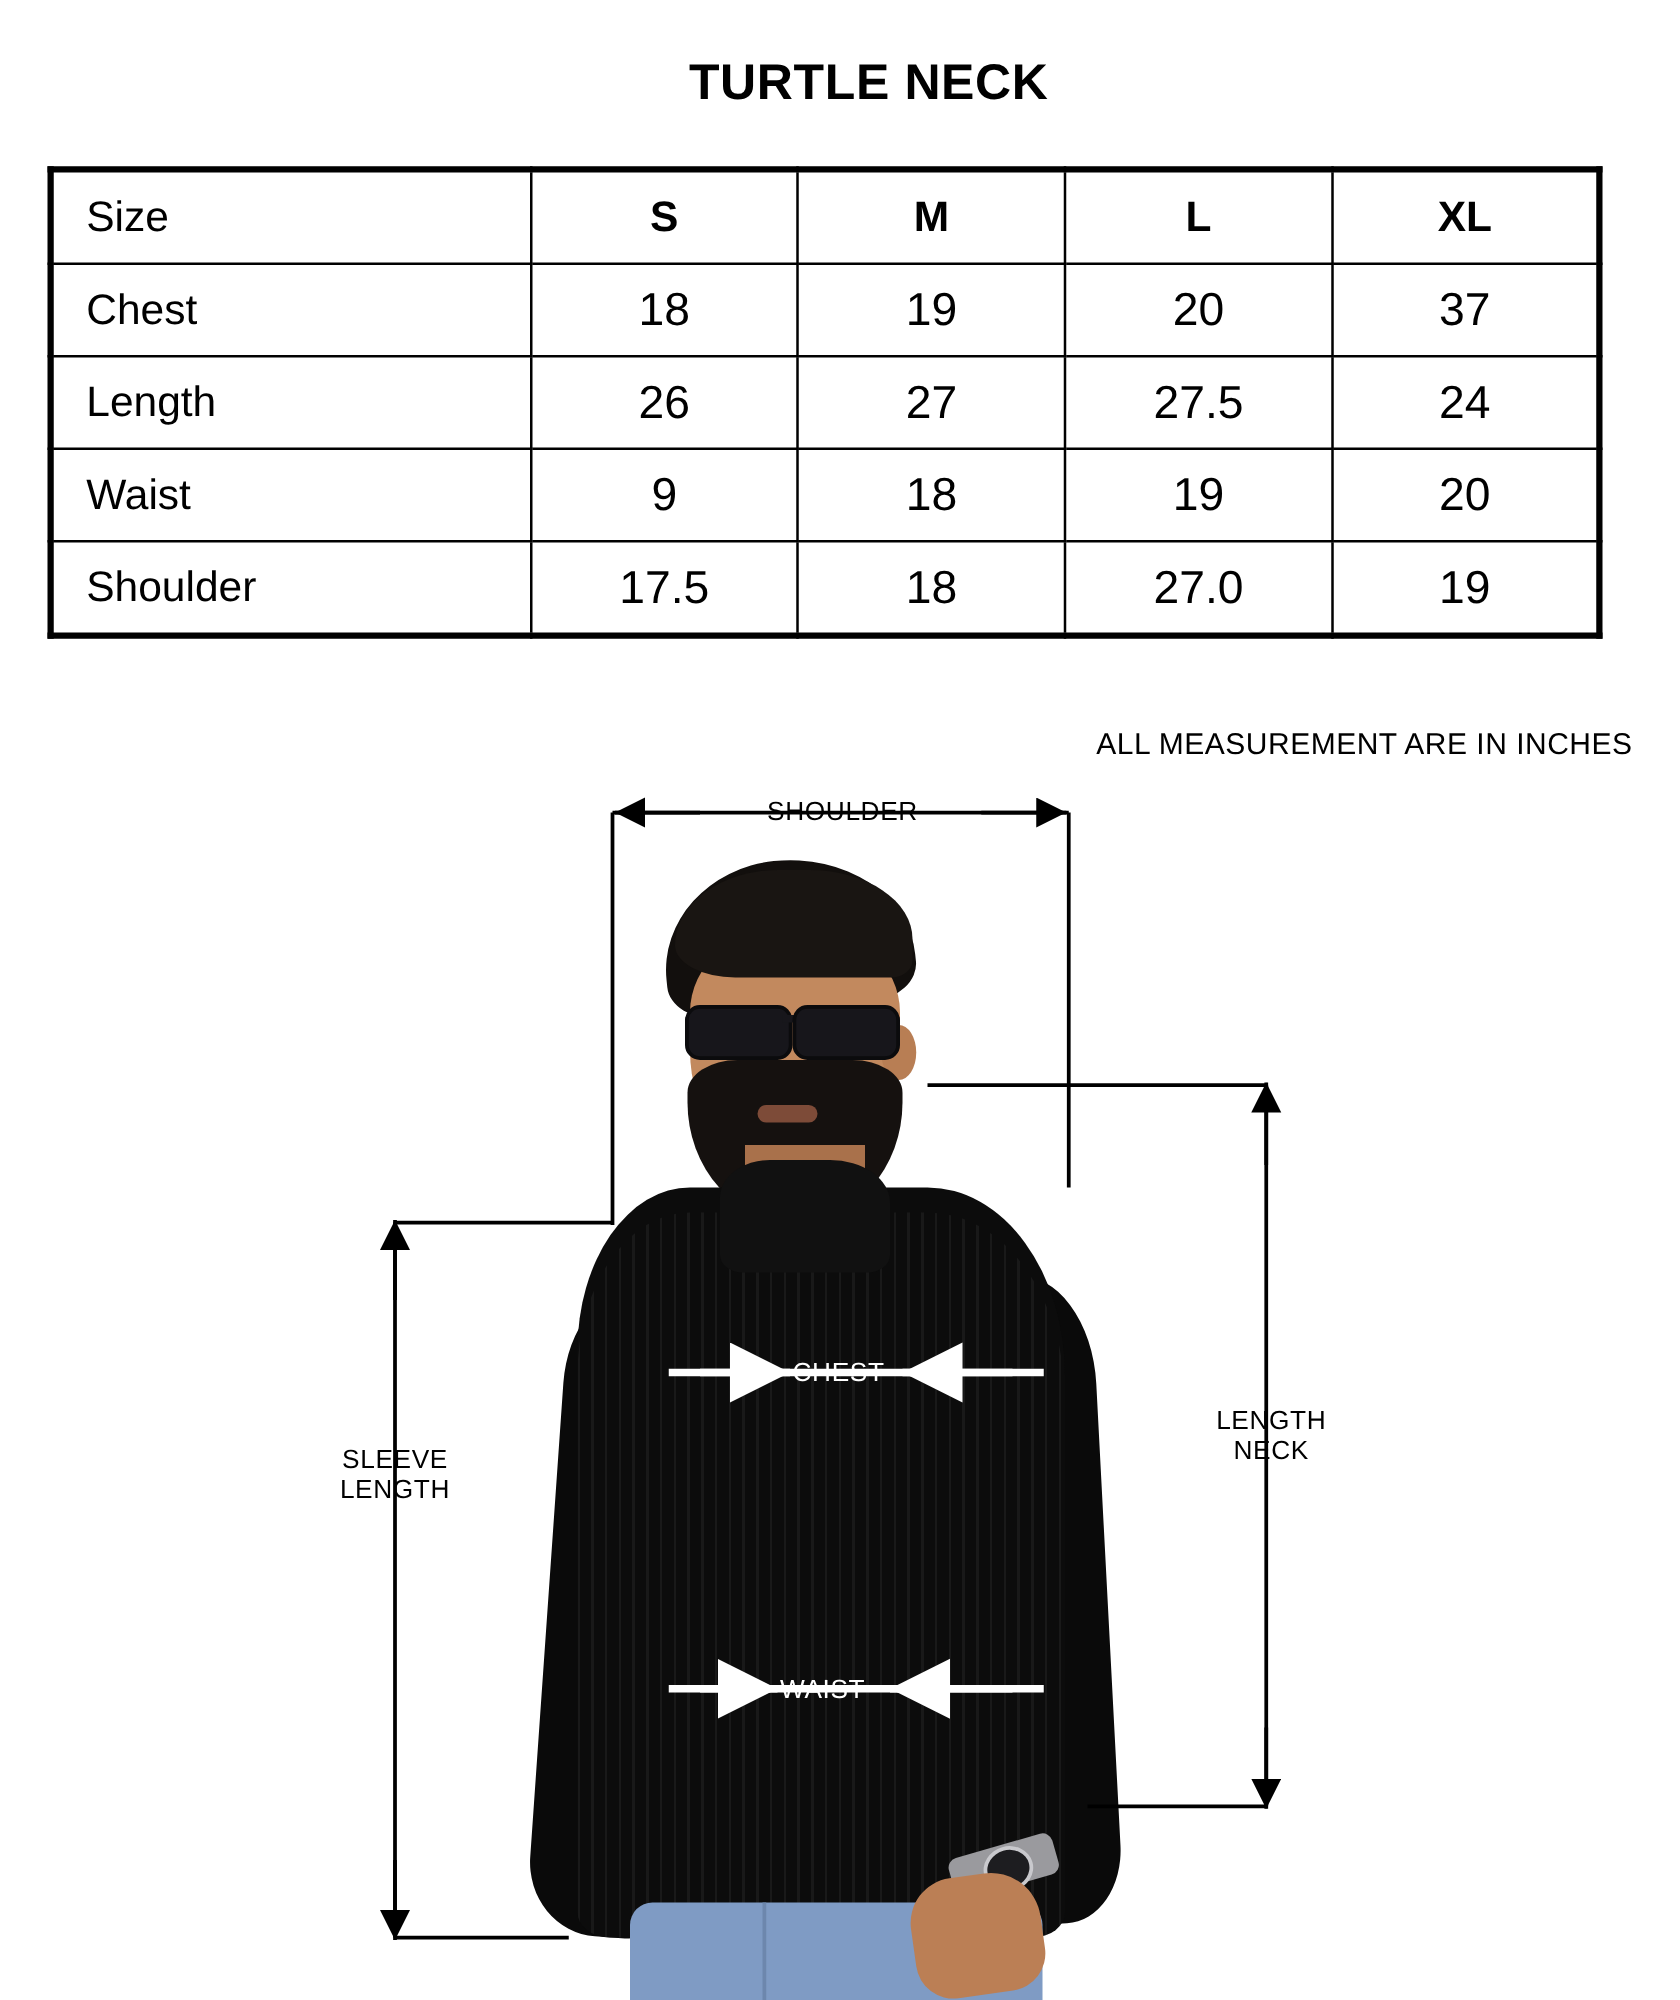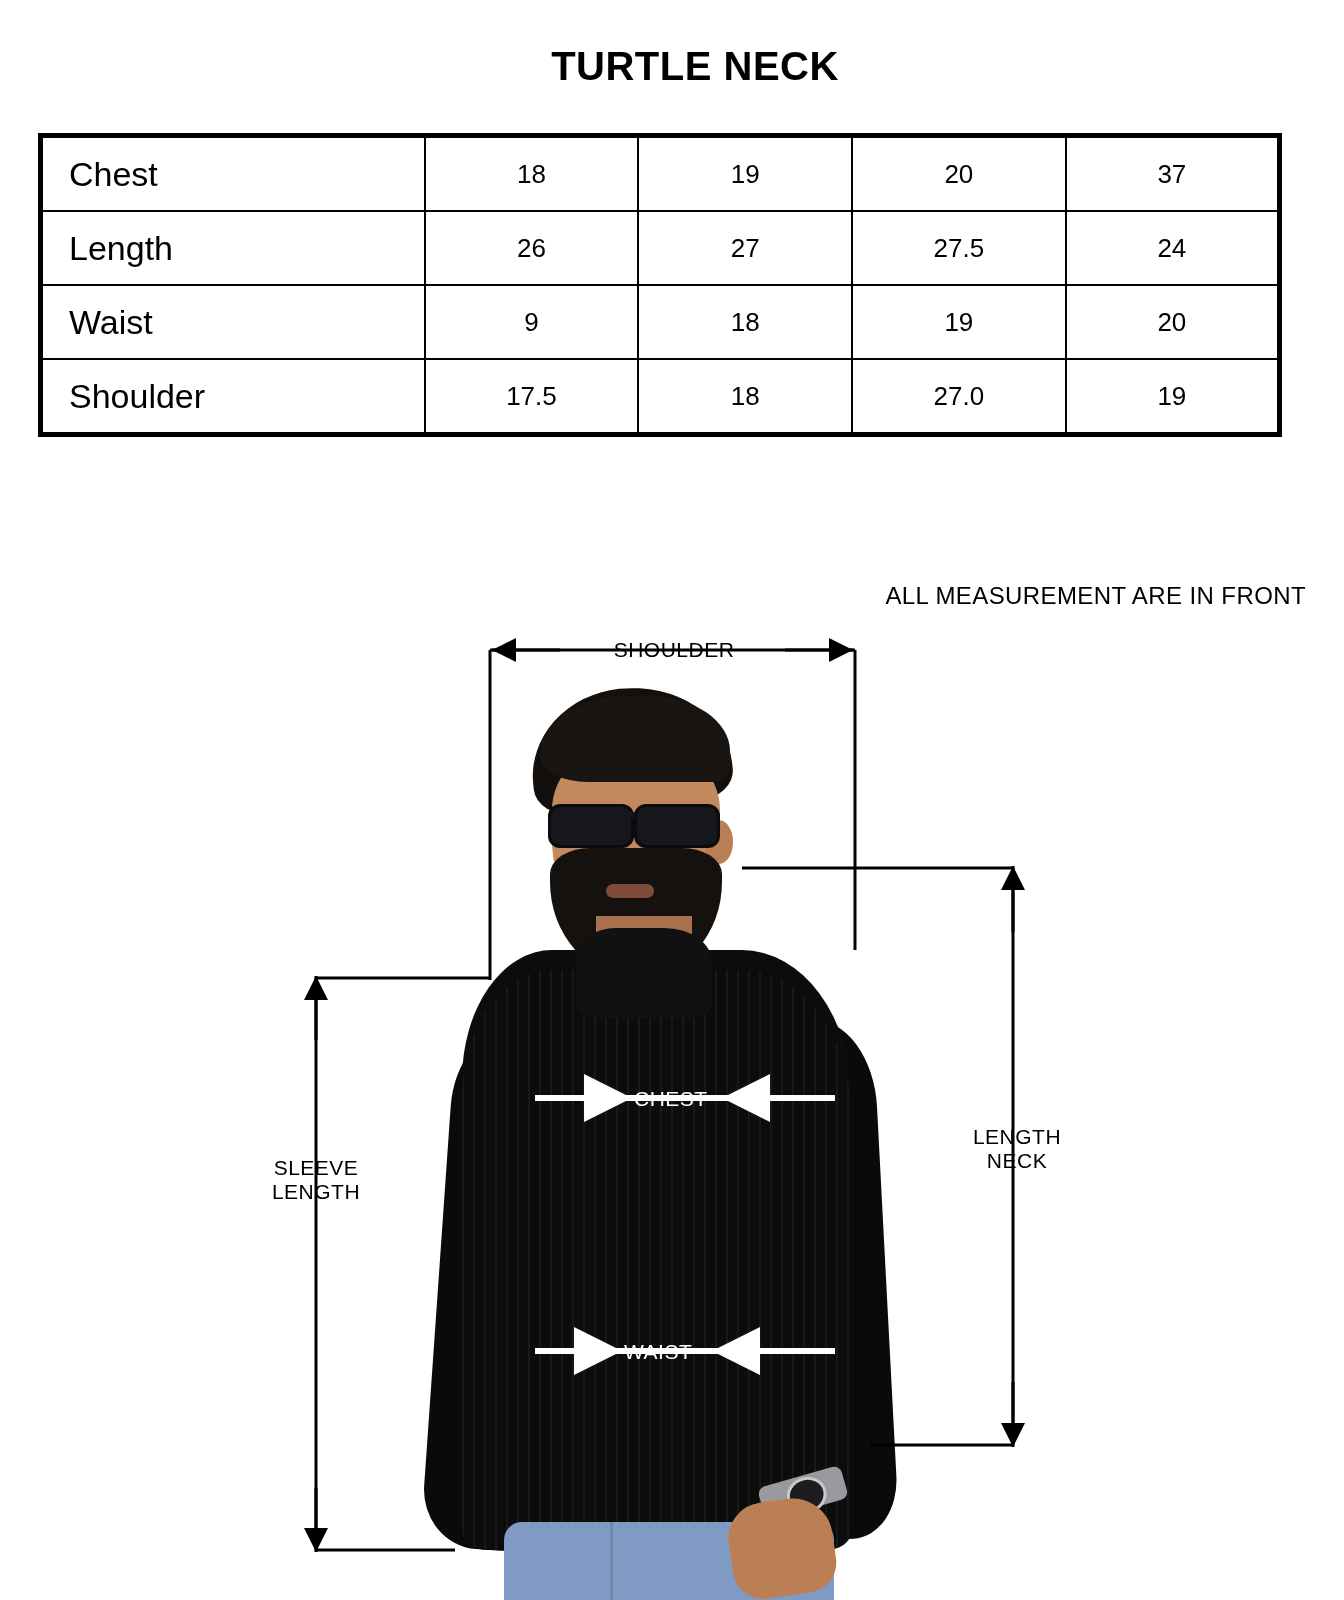--- a/index.html
+++ b/index.html
@@ -36,21 +36,21 @@
   }
   table.size-table {
     border-collapse: collapse;
     width: 100%;
     table-layout: fixed;
     border: 5px solid #000;
   }
   table.size-table td {
     border: 2px solid #000;
     height: 72px;
-    font-size: 26px;
+    font-size: 37px;
     text-align: center;
     vertical-align: middle;
     padding: 0;
   }
   table.size-table td.label {
     text-align: left;
     padding-left: 26px;
     font-size: 34px;
   }
   table.size-table tr.head td {
@@ -259,20 +259,27 @@
 <div class="table-wrap">
   <table class="size-table">
     <colgroup>
       <col class="c0">
         <col class="c1">
         <col class="c2">
         <col class="c3">
         <col class="c4">
     </colgroup>
     <tbody>
+      <tr class="head">
+        <td class="label">Size</td>
+        <td>S</td>
+        <td>M</td>
+        <td>L</td>
+        <td>XL</td>
+      </tr>
       <tr>
         <td class="label">Chest</td>
         <td>18</td>
         <td>19</td>
         <td>20</td>
         <td>37</td>
       </tr>
       <tr>
         <td class="label">Length</td>
         <td>26</td>
@@ -291,21 +298,21 @@
         <td class="label">Shoulder</td>
         <td>17.5</td>
         <td>18</td>
         <td>27.0</td>
         <td>19</td>
       </tr>
     </tbody>
   </table>
 </div>
 
-<div class="measure-note">ALL MEASUREMENT ARE IN FRONT</div>
+<div class="measure-note">ALL MEASUREMENT ARE IN INCHES</div>
 
 <div class="diagram">
 
   <div class="photo">
     <div class="hair"></div>
     <div class="face"></div>
     <div class="ear"></div>
     <div class="hair-front"></div>
     <div class="sunglasses">
       <div class="lens l"></div>

